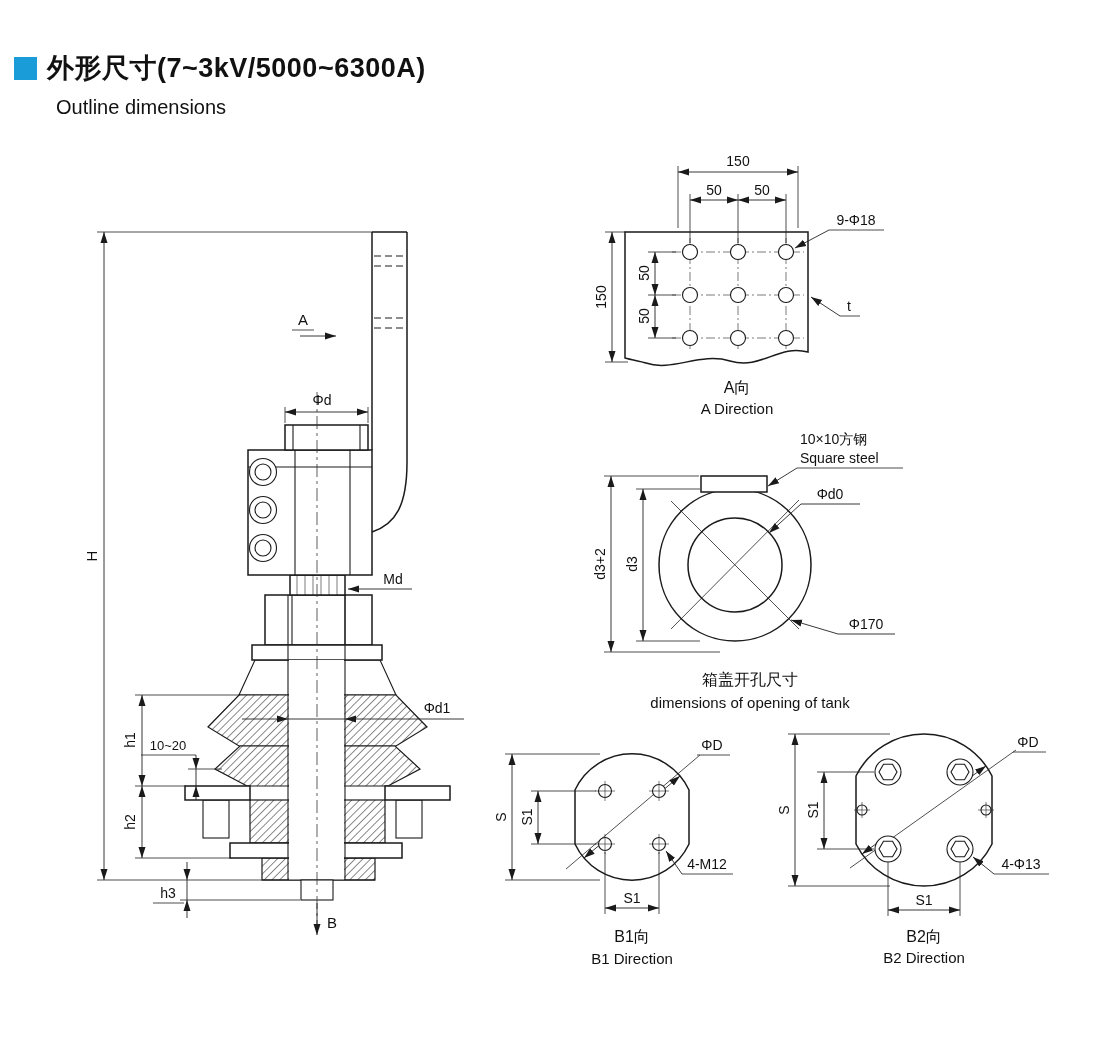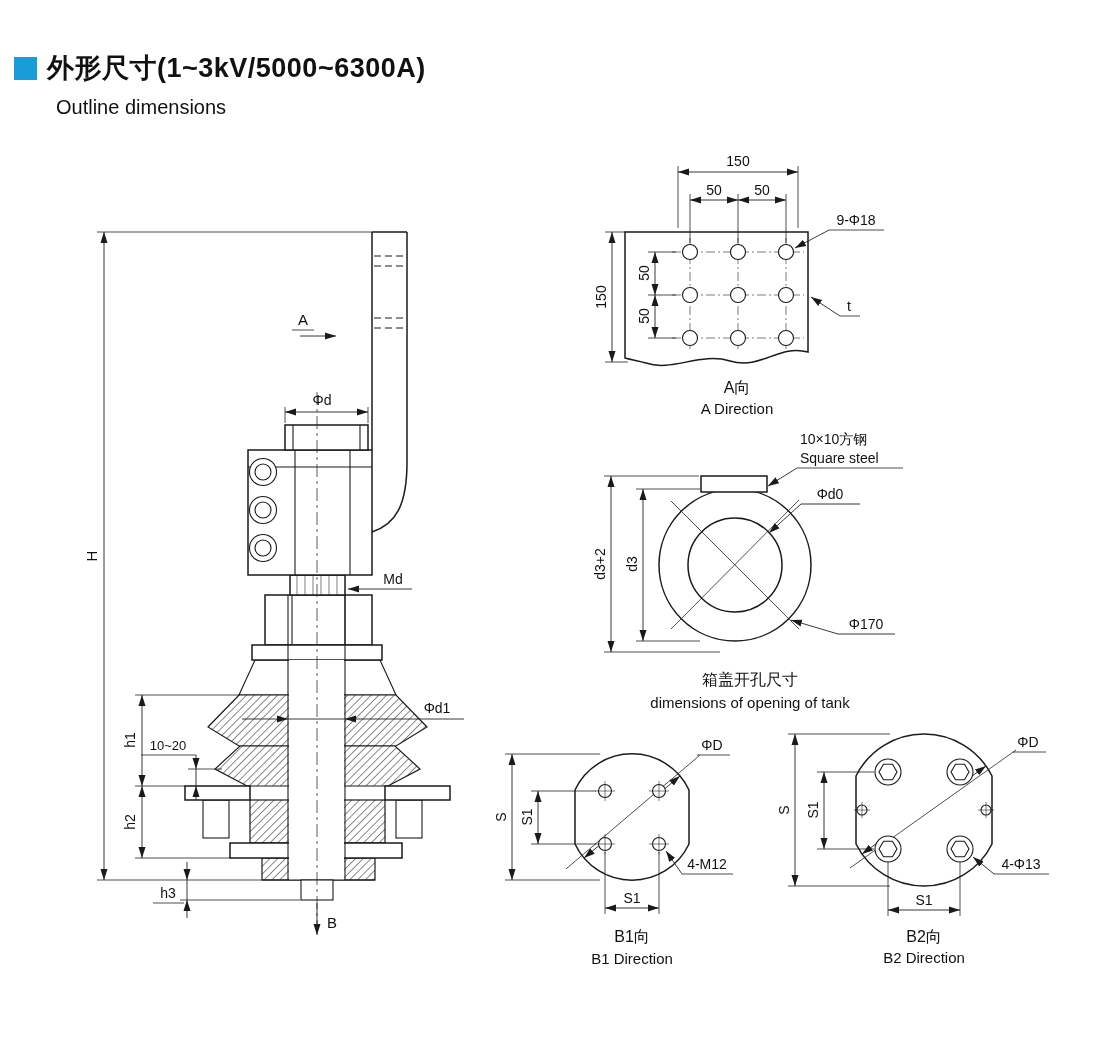--- a/index.html
+++ b/index.html
@@ -21,21 +21,21 @@
   .cl{fill:none;stroke:#333;stroke-width:0.8;stroke-dasharray:13 4 3 4}
   .cl2{fill:none;stroke:#444;stroke-width:0.7;stroke-dasharray:9 3 2 3}
   .dash{fill:none;stroke:#1a1a1a;stroke-width:1;stroke-dasharray:7 4}
   .thin{fill:none;stroke:#222;stroke-width:0.6}
 </style>
 </head>
 <body>
 
 <div class="header">
   <span class="title-square" style="background:#1a9cd9"></span>
-  <h1 class="title">外形尺寸(1~3kV/5000~6300A)</h1>
+  <h1 class="title">外形尺寸(7~3kV/5000~6300A)</h1>
 </div>
 <div class="subtitle">Outline dimensions</div>
 
 <svg width="1108" height="1047" viewBox="0 0 1108 1047">
   <defs>
     <marker id="arr" viewBox="0 0 10 10" refX="10" refY="5" markerWidth="11" markerHeight="11" markerUnits="userSpaceOnUse" orient="auto-start-reverse">
       <path d="M0,1.8 L10,5 L0,8.2 Z" fill="#1a1a1a"></path>
     </marker>
     <pattern id="hatch" width="5.5" height="5.5" patternUnits="userSpaceOnUse" patternTransform="rotate(45)">
       <rect width="5.5" height="5.5" fill="#fff"></rect>

